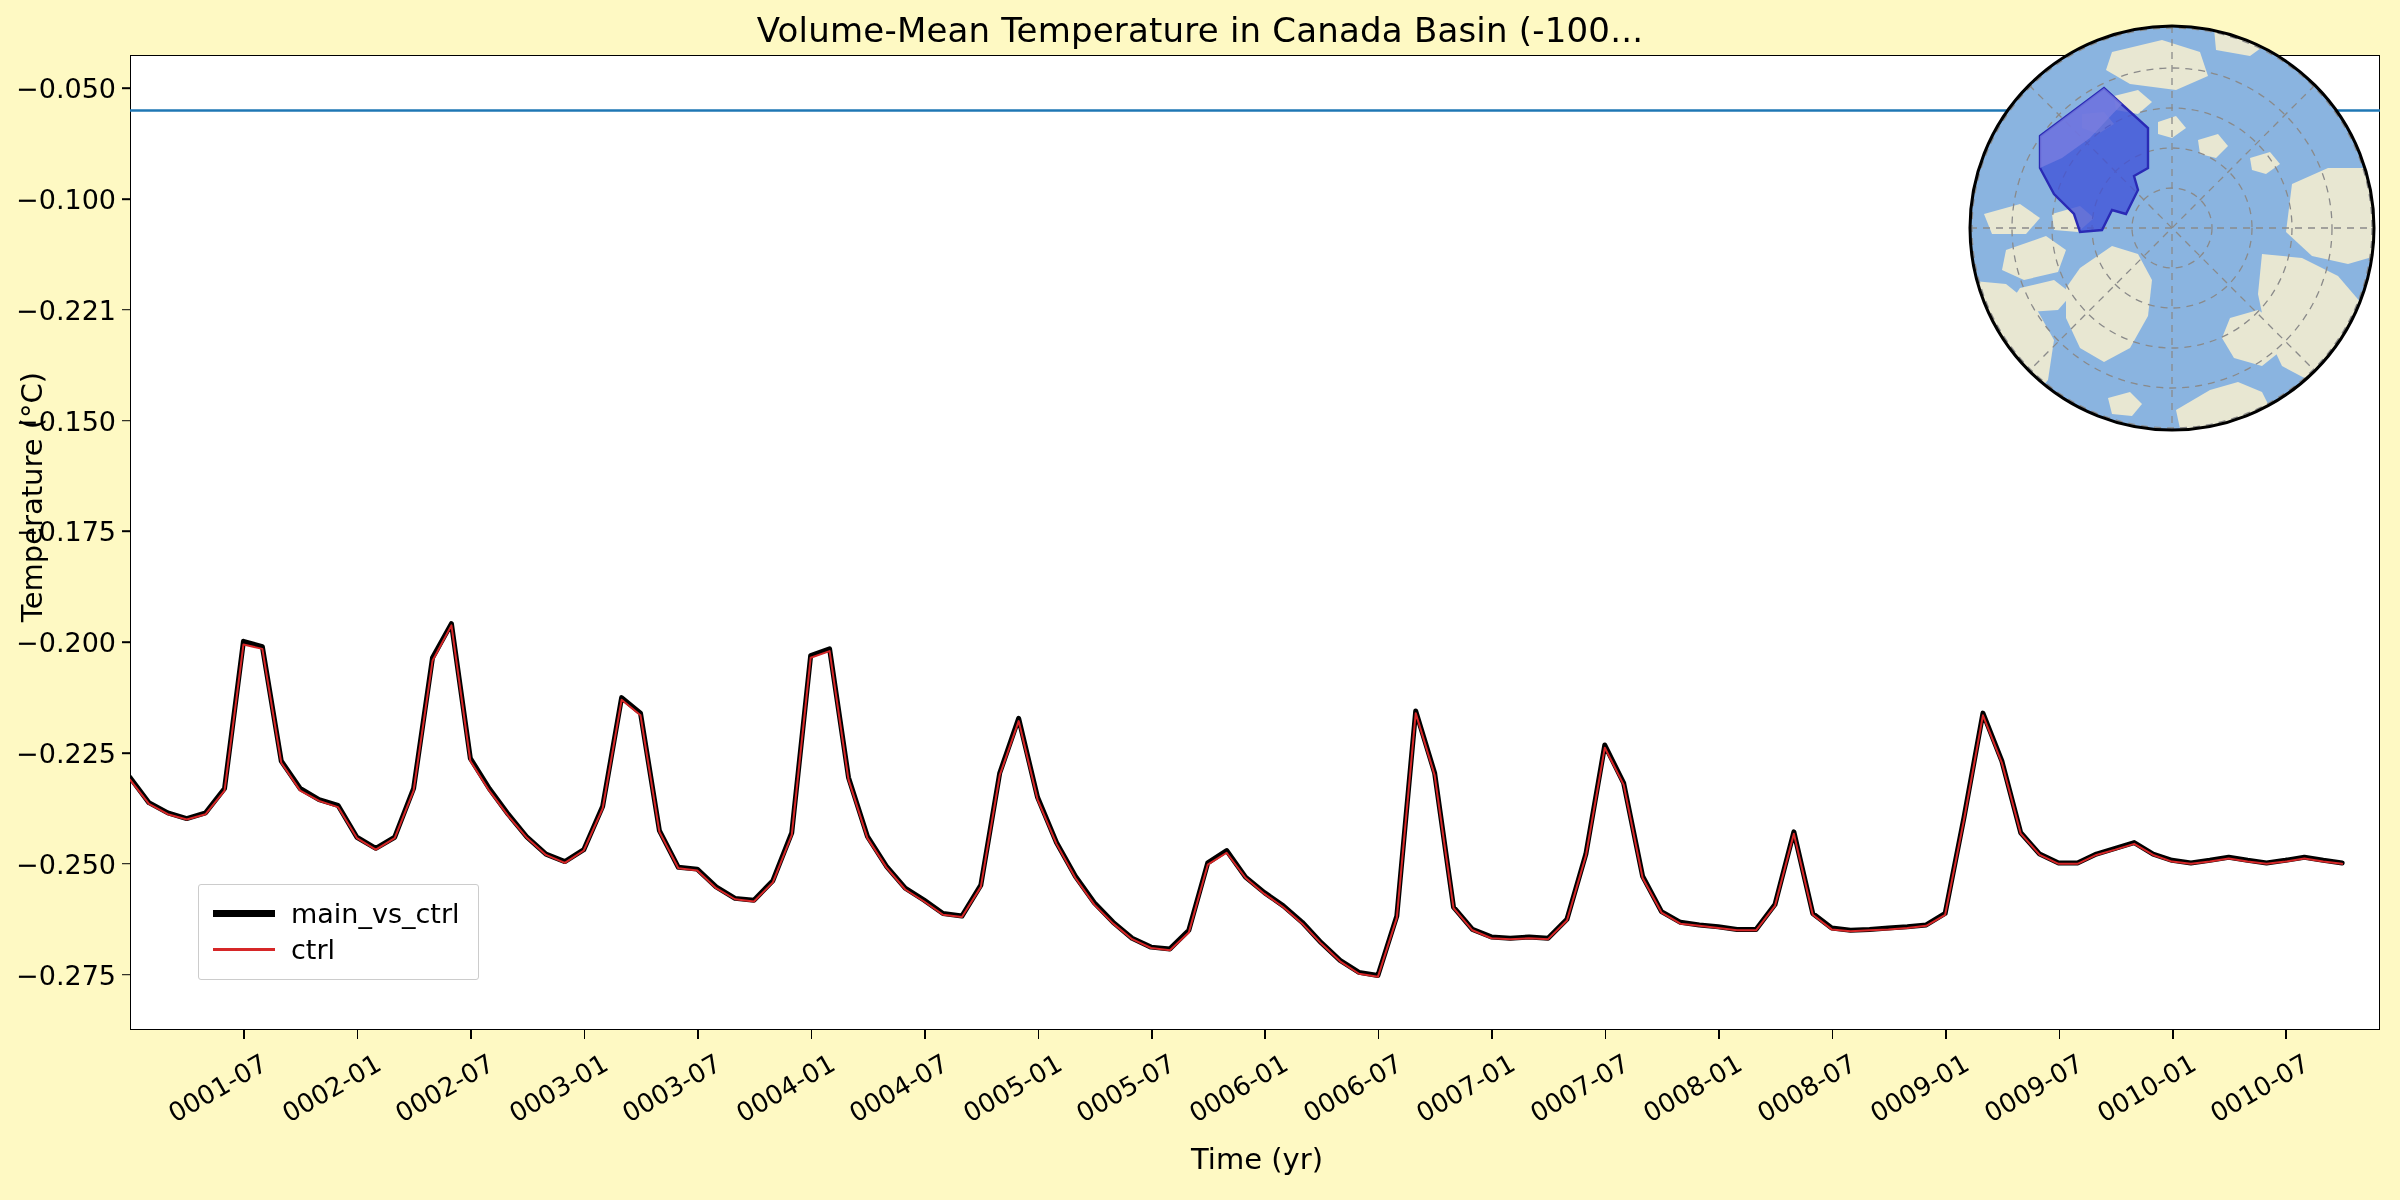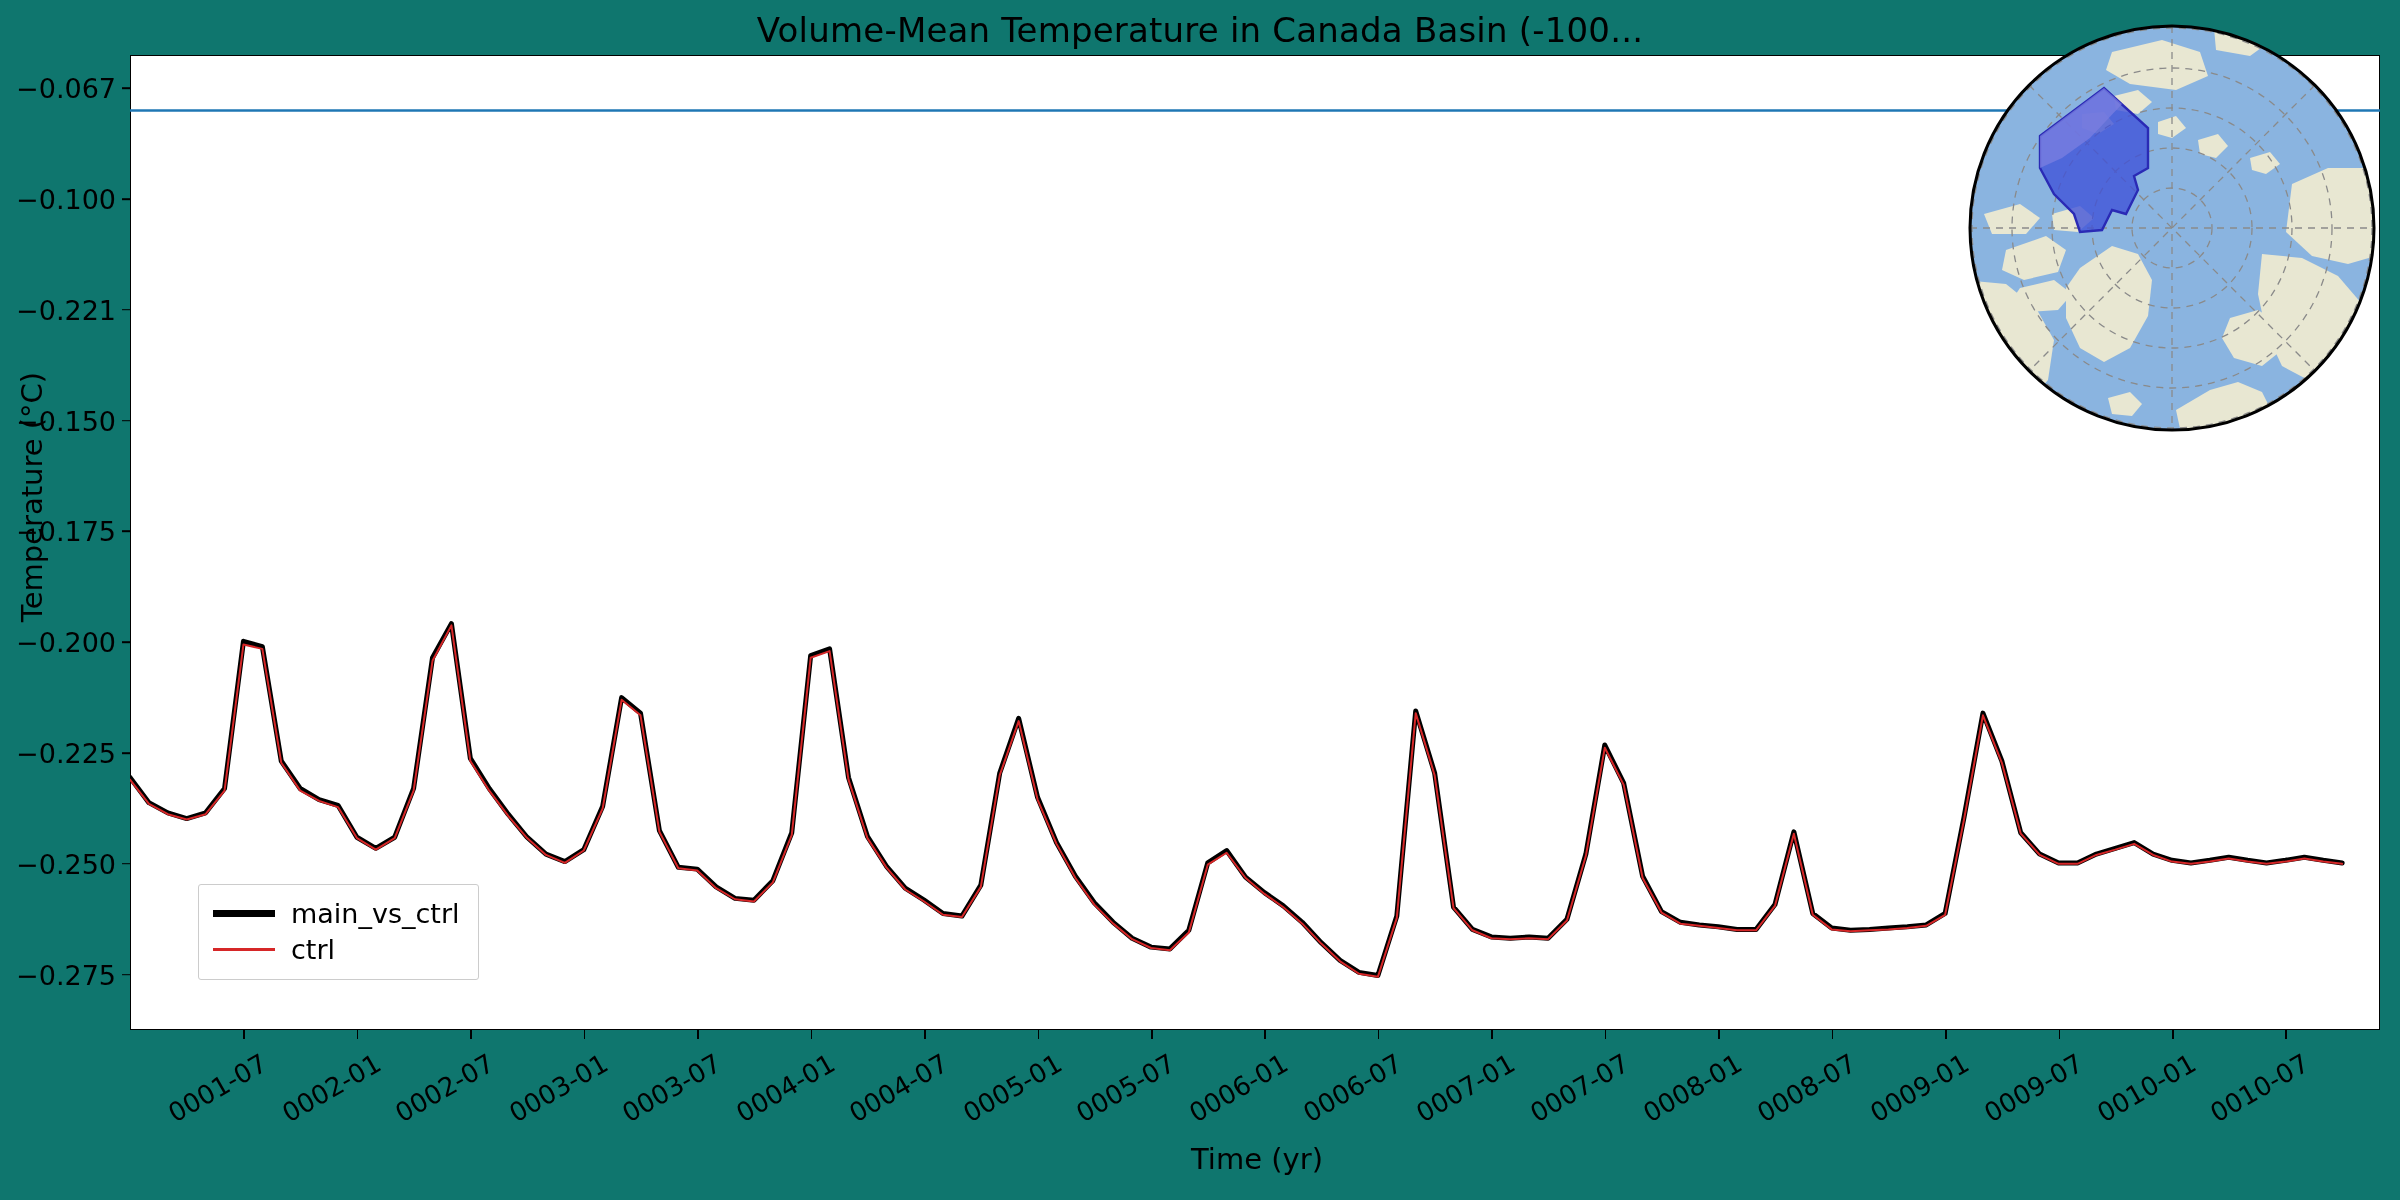--- a/index.html
+++ b/index.html
@@ -12,21 +12,21 @@
     height: 1200px;
     font-family: "DejaVu Sans", "Liberation Sans", sans-serif;
     color: #000000;
     overflow: hidden;
   }
 
   #figure {
     position: relative;
     width: 2400px;
     height: 1200px;
-    background: #0f766e;
+    background: #fef9c3;
   }
 
   
   #chart-title {
     position: absolute;
     left: 0;
     top: 10px;
     width: 2400px;
     text-align: center;
     font-size: 34px;
@@ -191,21 +191,21 @@
       <div class="ytick-mark" style="top: 254.83px;"></div>
       <div class="ytick-mark" style="top: 365.625px;"></div>
       <div class="ytick-mark" style="top: 476.42px;"></div>
       <div class="ytick-mark" style="top: 587.216px;"></div>
       <div class="ytick-mark" style="top: 698.011px;"></div>
       <div class="ytick-mark" style="top: 808.807px;"></div>
       <div class="ytick-mark" style="top: 919.602px;"></div>
     </div>
 
   <div id="ytick-labels">
-      <div class="ytick-label" style="top: 33.2386px;">−0.067</div>
+      <div class="ytick-label" style="top: 33.2386px;">−0.050</div>
       <div class="ytick-label" style="top: 144.034px;">−0.100</div>
       <div class="ytick-label" style="top: 254.83px;">−0.221</div>
       <div class="ytick-label" style="top: 365.625px;">−0.150</div>
       <div class="ytick-label" style="top: 476.42px;">−0.175</div>
       <div class="ytick-label" style="top: 587.216px;">−0.200</div>
       <div class="ytick-label" style="top: 698.011px;">−0.225</div>
       <div class="ytick-label" style="top: 808.807px;">−0.250</div>
       <div class="ytick-label" style="top: 919.602px; text-align: right;">−0.275</div>
     </div>
 

